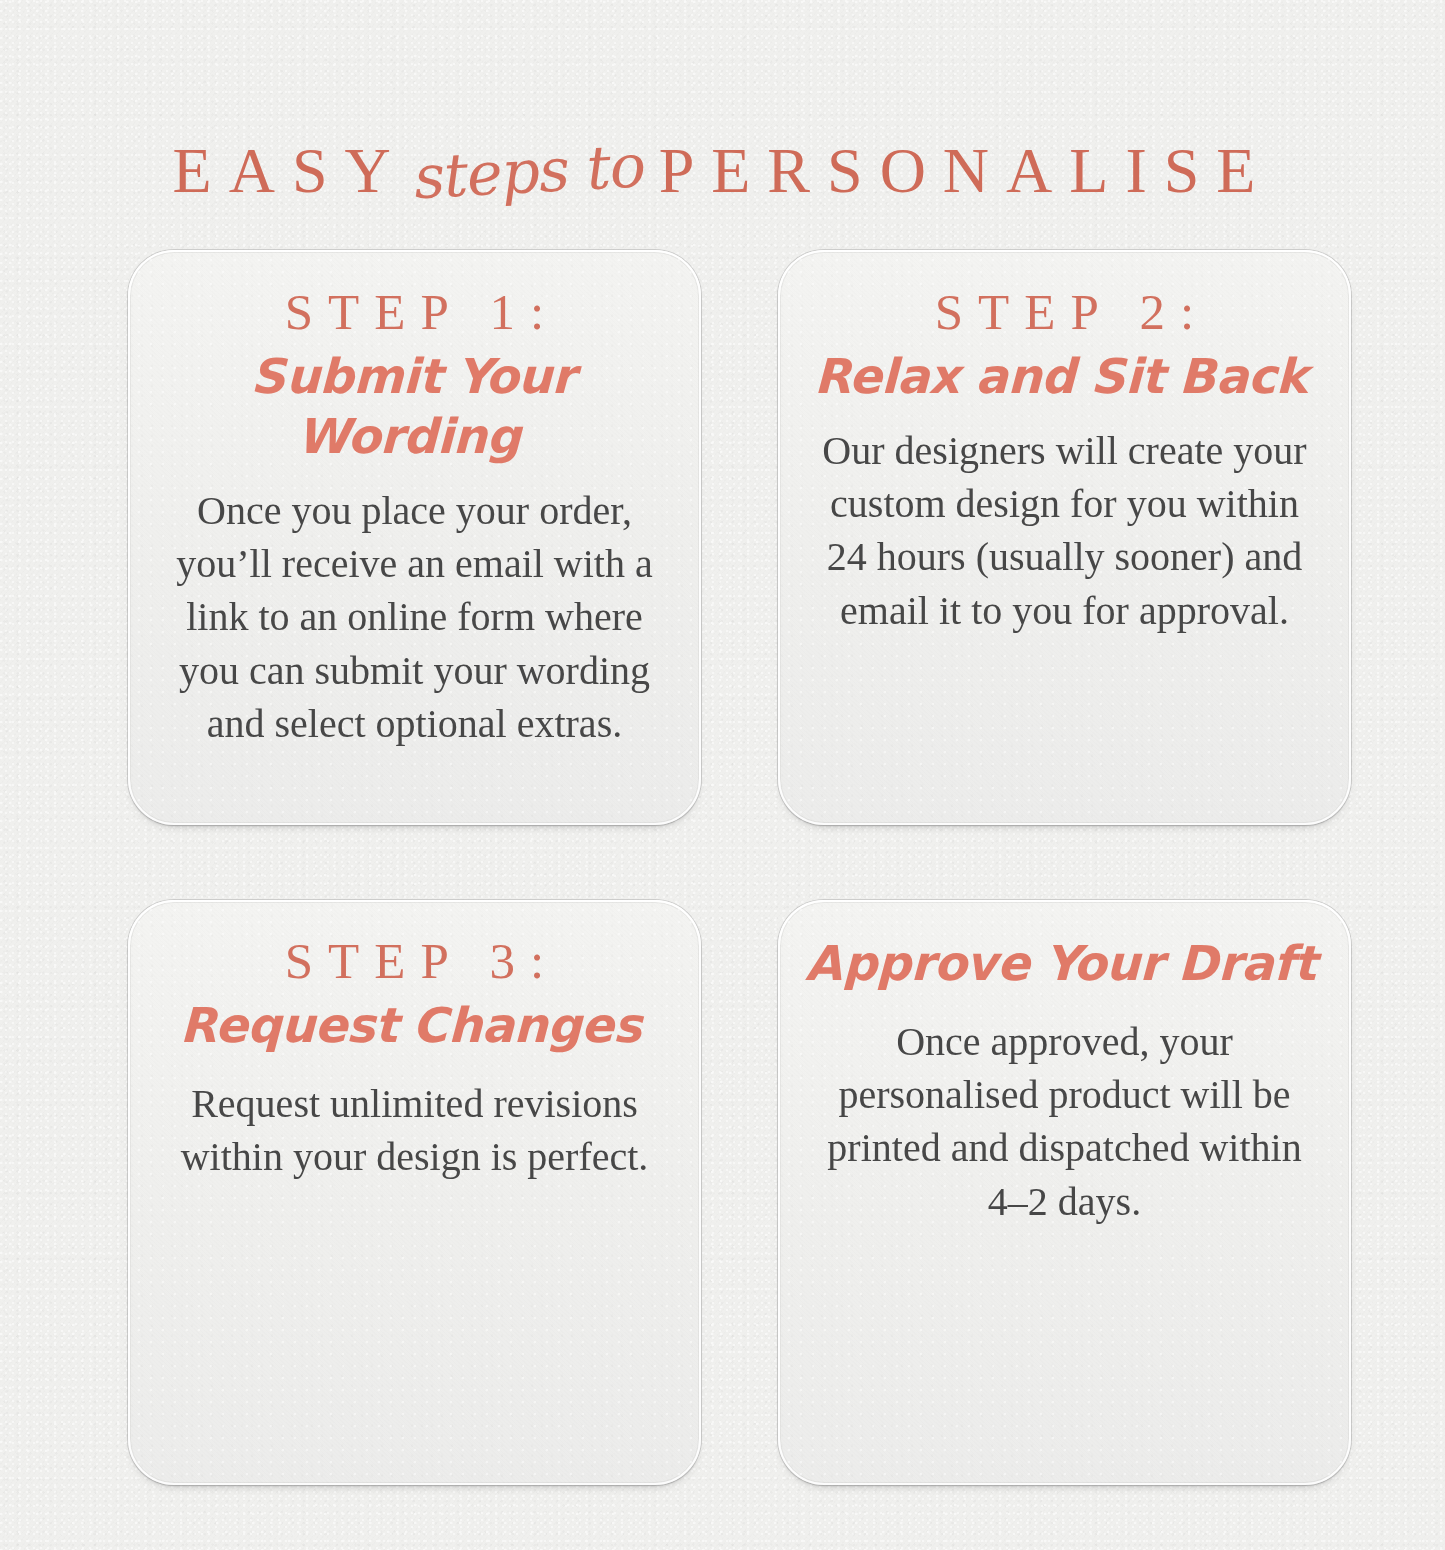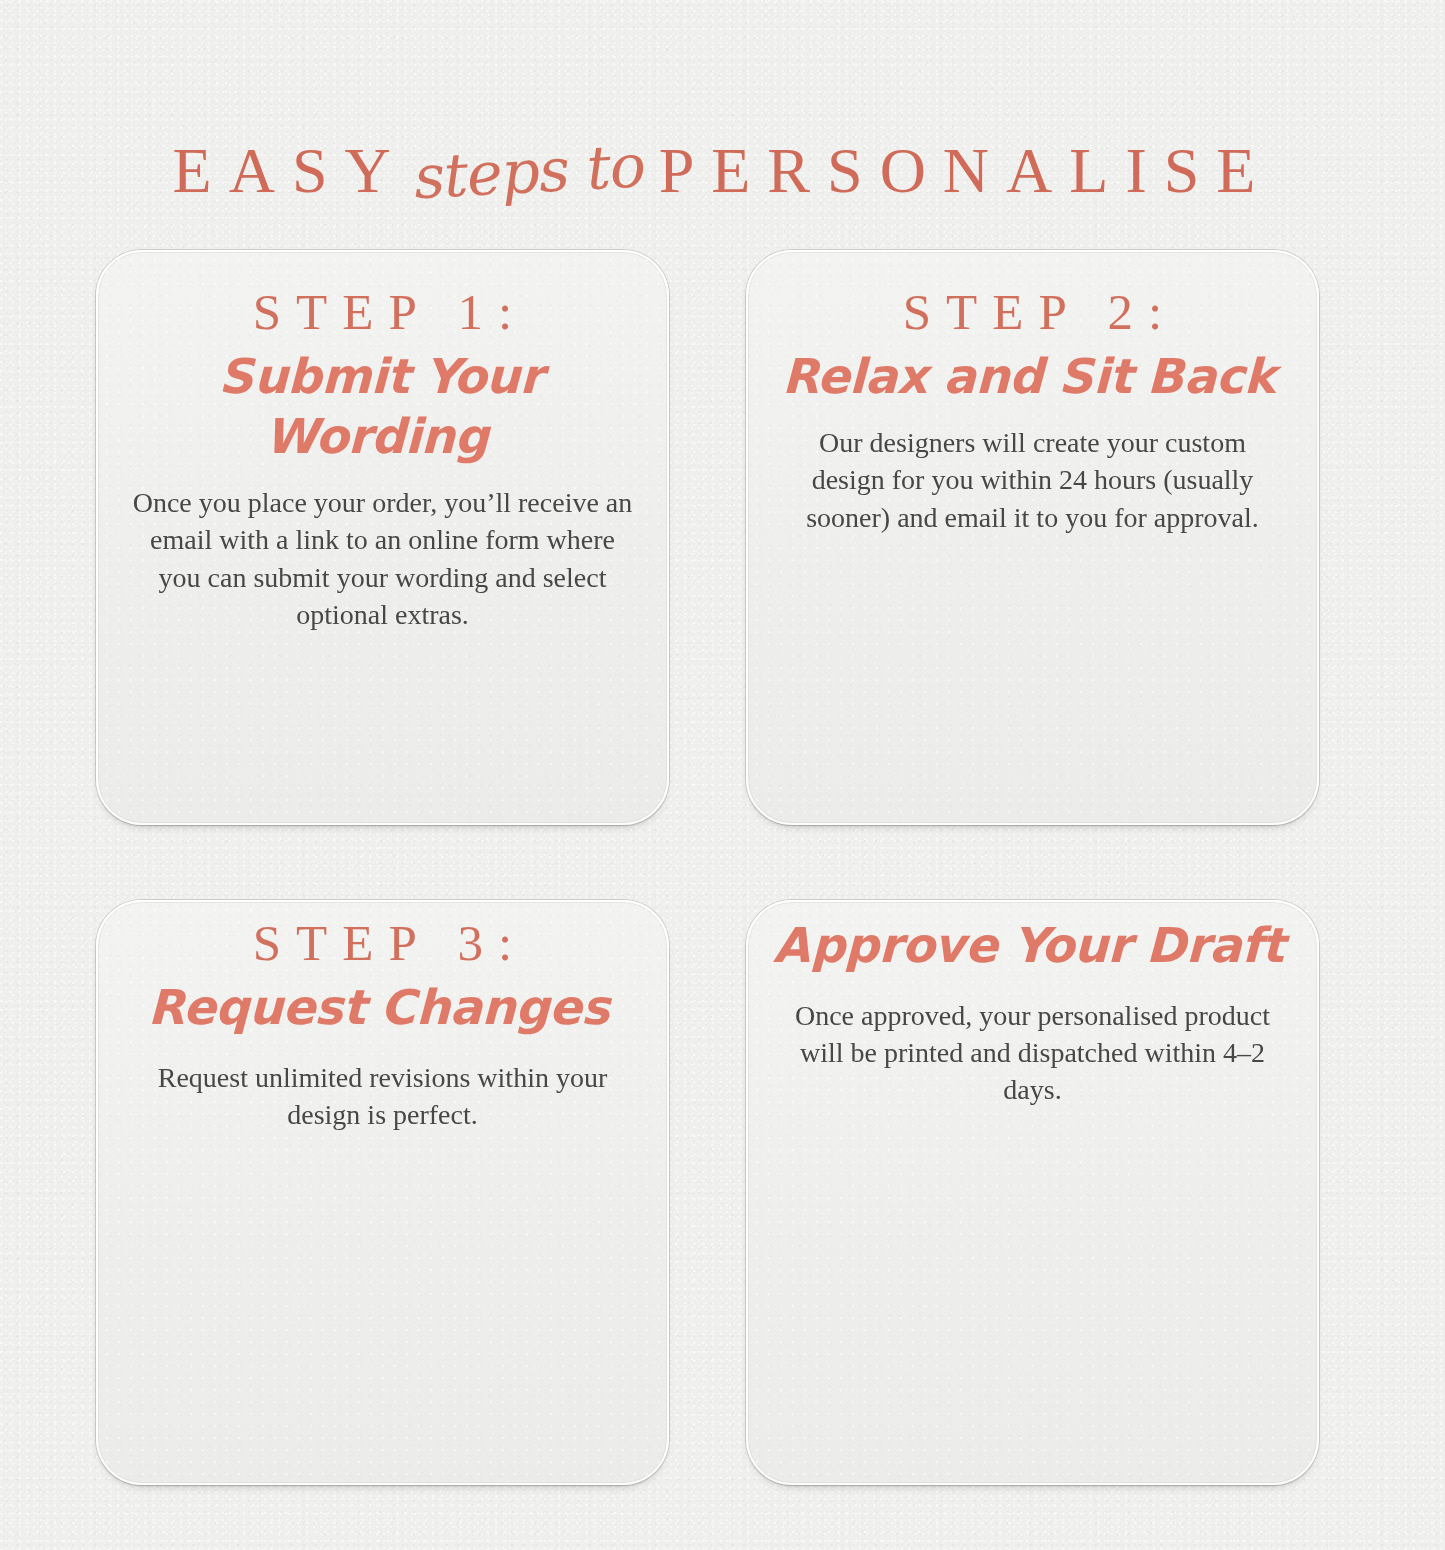--- a/index.html
+++ b/index.html
@@ -67,21 +67,21 @@
     vertical-align: baseline;
     padding: 0 14px 0 6px;
     transform: rotate(-3deg);
     display: inline-block;
   }
 
   
   .card-grid {
     position: absolute;
     top: 250px;
-    left: 96px;
+    left: 128px;
     width: 1223px;
     display: grid;
     grid-template-columns: 573px 573px;
     grid-template-rows: 575px 585px;
     column-gap: 77px;
     row-gap: 75px;
   }
 
   .step-card {
     position: relative;
@@ -146,30 +146,30 @@
     font-size: 48px;
     letter-spacing: -0.5px;
     color: #e07a68;
     line-height: 1.25;
     margin: 0 0 18px 0;
     transform: skewX(-4deg);
   }
 
   .step-body {
     font-family: "Liberation Serif", serif;
-    font-size: 28px;
+    font-size: 40px;
     font-weight: 400;
     color: #474747;
     line-height: 1.33;
     margin: 0 auto;
     max-width: 500px;
   }
 
   
-  .step-card.row2 { padding-top: 15px; }
+  .step-card.row2 { padding-top: 33px; }
   .step-card.row2 .step-title { margin-bottom: 22px; }
 </style>
 </head>
 <body>
 
 <div id="paper-texture"></div>
 
 <div id="page">
 
   <h1 class="heading">

